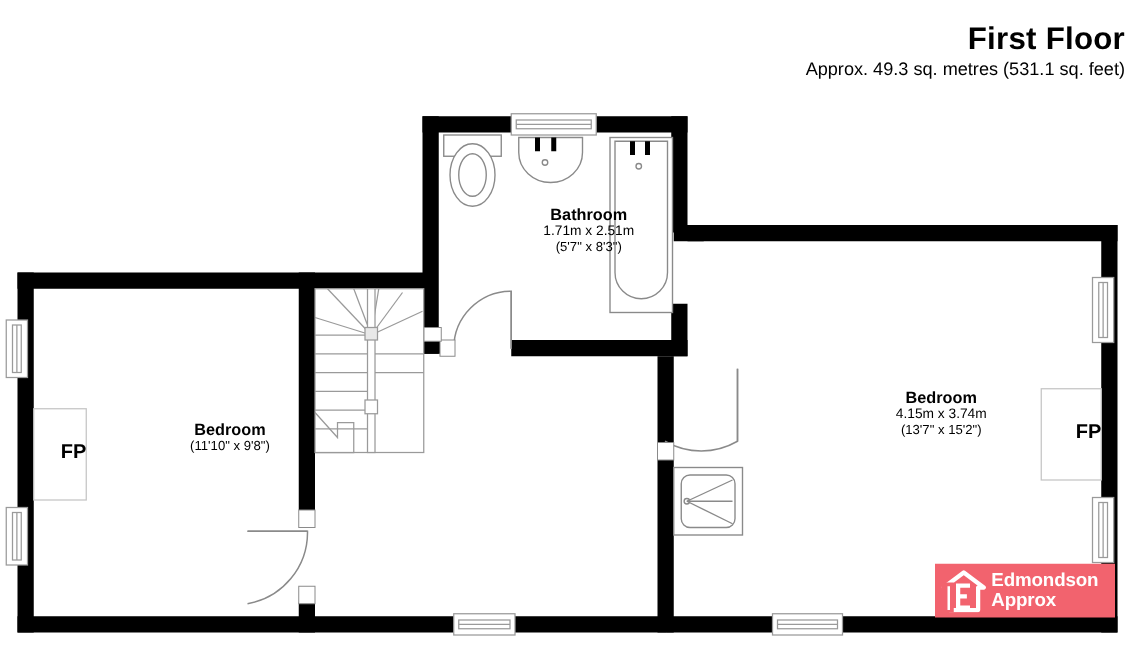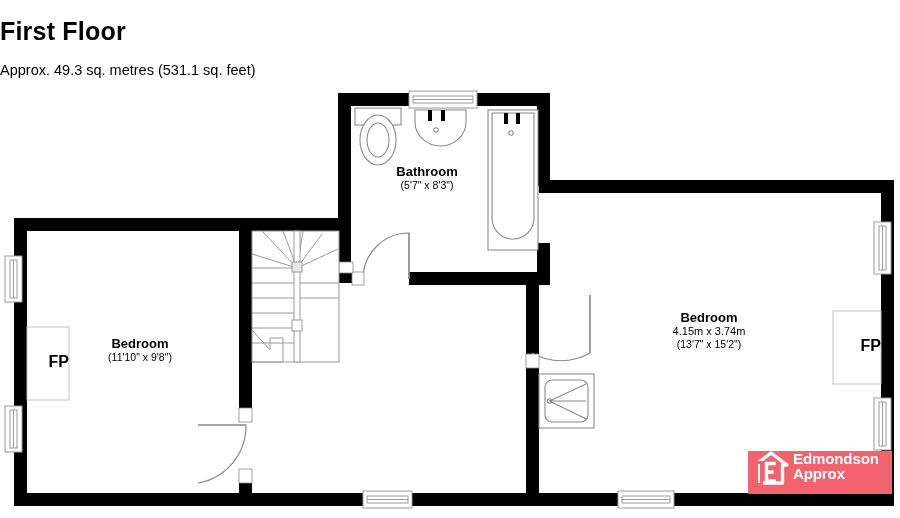--- a/index.html
+++ b/index.html
@@ -19,45 +19,46 @@
   #plan-root {
     position: relative;
     width: 900px;
     height: 518px;
   }
   .header {
     position: absolute;
     top: 18px;
     left: 0;
     width: 900px;
-    text-align: left;
+    text-align: right;
   }
   .plan-title {
     font-size: 25px;
     font-weight: bold;
     letter-spacing: 0.2px;
     line-height: 1.1;
     margin: 0;
   }
   .plan-subtitle {
     font-size: 14.5px;
     font-weight: normal;
-    margin-top: 17px;
+    margin-top: 3px;
     line-height: 1.1;
   }
   svg.floorplan {
     position: absolute;
     top: 0;
     left: 0;
   }
   .room-label {
     position: absolute;
     text-align: center;
     line-height: 1.18;
     pointer-events: none;
+    margin-left: 44px;
   }
   .room-name {
     font-size: 13px;
     font-weight: bold;
     display: block;
   }
   .room-dim-m {
     font-size: 11px;
     display: block;
   }
@@ -72,20 +73,21 @@
     text-align: right;
   }
   .logo {
     position: absolute;
     left: 748px;
     top: 451px;
     width: 144px;
     height: 43px;
     background: #f2636e;
     display: flex;
+    align-items: center;
     padding-left: 5px;
     box-sizing: border-box;
   }
   .logo-icon {
     width: 36px;
     height: 34px;
     flex: 0 0 36px;
     margin-right: 4px;
   }
   .logo-text {
@@ -256,20 +258,21 @@
     </g>
 
     <g>
       <rect x="27" y="327" width="42" height="73" fill="#ffffff" stroke="#c4c4c4" stroke-width="1"></rect>
       <rect x="833" y="311" width="48" height="73" fill="#ffffff" stroke="#c4c4c4" stroke-width="1"></rect>
     </g>
   </svg>
 
   <div class="room-label" style="left:352px; top:164px; width:150px;">
     <span class="room-name">Bathroom</span>
+    <span class="room-dim-m">1.71m x 2.51m</span>
     <span class="room-dim-ft">(5'7" x 8'3")</span>
   </div>
 
   <div class="room-label" style="left:65px; top:336px; width:150px;">
     <span class="room-name">Bedroom</span>
     <span class="room-dim-ft">(11'10" x 9'8")</span>
   </div>
 
   <div class="room-label" style="left:634px; top:310px; width:150px;">
     <span class="room-name">Bedroom</span>

